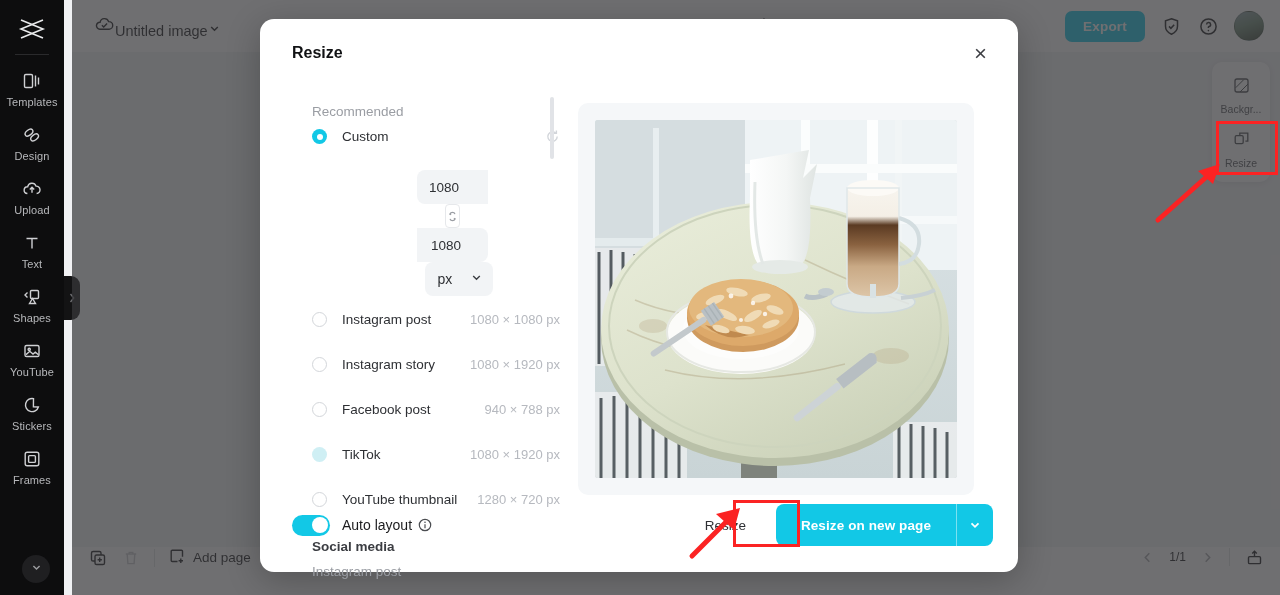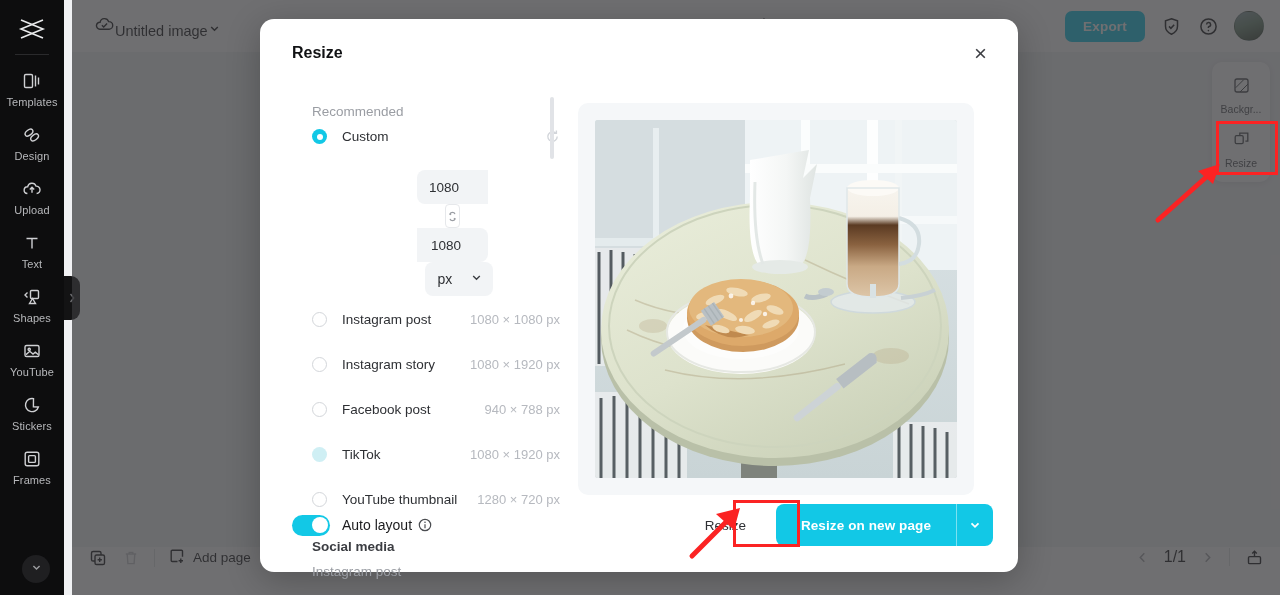--- a/index.html
+++ b/index.html
@@ -70,21 +70,21 @@
   .bottombar {
     position:absolute; left: 72px; bottom: 0; width: 1208px; height: 48px;
     background: #ffffff; display:flex; align-items:flex-start; z-index: 1;
   }
   .bb-left { display:flex; align-items:center; gap: 13px; margin-left: 16px; }
   .bb-ic { width: 20px; height: 20px; display:flex; align-items:center; justify-content:center; cursor:pointer; }
   .bb-div { width:1px; height: 18px; background:#dfe0e3; }
   .addpage { display:flex; align-items:center; gap:7px; font-size:13.5px; color:#1c1c1e; cursor:pointer; }
   .bb-right { position:absolute; right: 16px; display:flex; align-items:center; gap: 14px; }
   .pager { display:flex; align-items:center; gap: 14px; }
-  .pager .pn { font-size: 16px; color:#1c1c1e; }
+  .pager .pn { font-size: 12px; color:#1c1c1e; }
   .arw { cursor:pointer; display:flex; }
 
   
   .overlay {
     position:absolute; left:72px; top:0; width: 1208px; height: 595px;
     background: rgba(56,56,58,.72); z-index: 10;
   }
 
   
   .modal {

